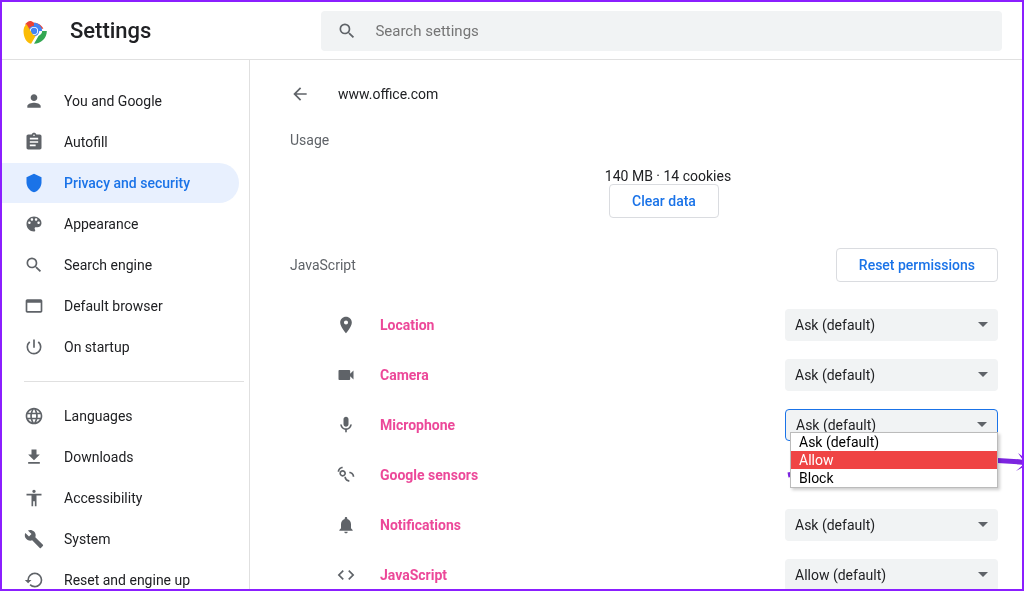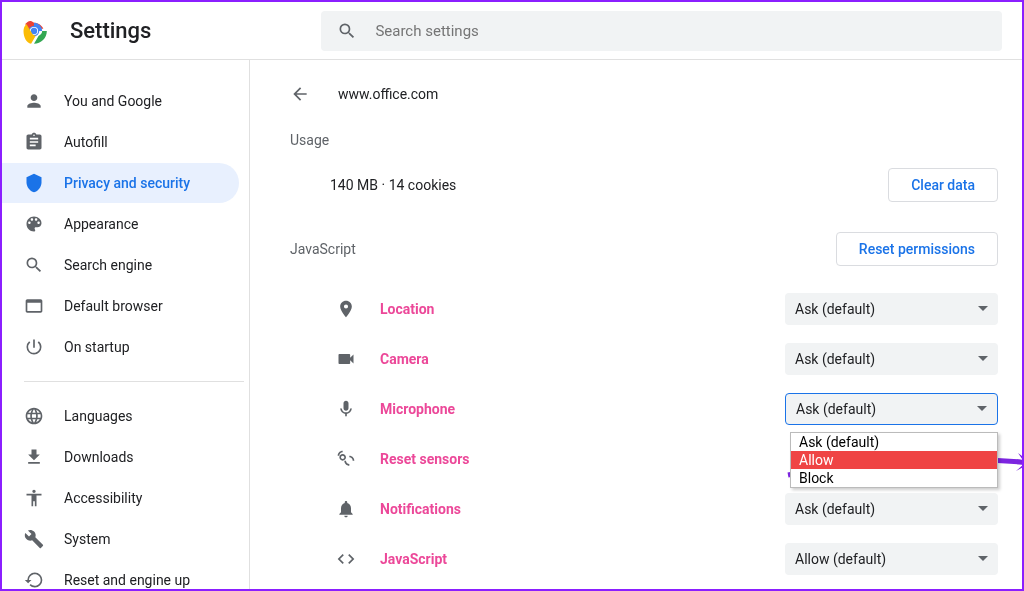--- a/index.html
+++ b/index.html
@@ -21,21 +21,21 @@
     .nav-item .nav-label { margin-left: 20px; font-size: 14px; color: #202124; }
     .nav-item.active .nav-label { color: #1a73e8; font-weight: 500; }
     .nav-divider { height: 1px; background: #e0e0e0; margin: 14px 22px; width: 220px; }
     
     .content { flex: 1; padding: 24px 16px 0 40px; position: relative; overflow: hidden; }
     .back-row { display: flex; align-items: center; margin-bottom: 28px; }
     .back-icon { width: 20px; height: 20px; fill: #5f6368; cursor: pointer; }
     .site-url { margin-left: 28px; font-size: 14px; color: #202124; }
     
     .section-header { font-size: 14px; color: #5f6368; margin-bottom: 20px; margin-top: 10px; }
-    .usage-row { display: flex; align-items: center; justify-content: space-between; margin: 0 0 30px 40px; }
+    .usage-row { display: flex; align-items: center; margin: 0 0 30px 40px; flex-direction: column; }
     .usage-text { font-size: 14px; color: #202124; }
     .outline-button { background: #fff; border: 1px solid #dadce0; border-radius: 4px; color: #1a73e8; font-size: 14px; font-weight: 500; padding: 8px 22px; cursor: pointer; margin-right: 8px; }
     
     .perms-header-row { display: flex; justify-content: space-between; align-items: center; margin-bottom: 18px; }
     .perm-row { display: flex; align-items: center; height: 50px; }
     .perm-icon-wrap { width: 20px; height: 20px; margin-left: 46px; }
     .perm-icon { width: 20px; height: 20px; fill: #5f6368; }
     .perm-label { margin-left: 24px; font-size: 14px; color: #ec4899; flex: 1; font-weight: bold; }
     .perm-select { width: 213px; height: 32px; background: #f1f3f4; border: none; border-radius: 4px; padding: 0 10px; font-size: 14px; color: #202124; display: flex; align-items: center; justify-content: space-between; cursor: pointer; margin-right: 8px; }
     .perm-select.open { border: 1px solid #1a73e8; background: #f1f3f4; }
@@ -202,21 +202,21 @@
           <svg class="caret" viewBox="0 0 10 10">
             <path d="M0 2l5 5 5-5z"></path>
           </svg>
         </div>
     </div>
 
     <div class="perm-row">
       <div class="perm-icon-wrap"><svg class="perm-icon" viewBox="0 0 24 24">
             <path d="M4 8c0-2.2 1.8-4 4-4V2C4.7 2 2 4.7 2 8h2zm4 6c2.2 0 4-1.8 4-4s-1.8-4-4-4-4 1.8-4 4 1.8 4 4 4zm-2-4c0-1.1.9-2 2-2s2 .9 2 2-.9 2-2 2-2-.9-2-2zm10-2v2c2.2 0 4 1.8 4 4h2c0-3.3-2.7-6-6-6zm0 10c-2.2 0-4-1.8-4-4h-2c0 3.3 2.7 6 6 6v-2z"></path>
           </svg></div>
-      <span class="perm-label">Reset sensors</span>
+      <span class="perm-label">Google sensors</span>
     </div>
 
     <div class="perm-row">
       <div class="perm-icon-wrap"><svg class="perm-icon" viewBox="0 0 24 24">
             <path d="M12 22c1.1 0 2-.9 2-2h-4c0 1.1.9 2 2 2zm6-6v-5c0-3.07-1.63-5.64-4.5-6.32V4c0-.83-.67-1.5-1.5-1.5s-1.5.67-1.5 1.5v.68C7.64 5.36 6 7.92 6 11v5l-2 2v1h16v-1l-2-2z"></path>
           </svg></div>
       <span class="perm-label">Notifications</span>
       <div class="perm-select">
           <span>Ask (default)</span>
           <svg class="caret" viewBox="0 0 10 10">

